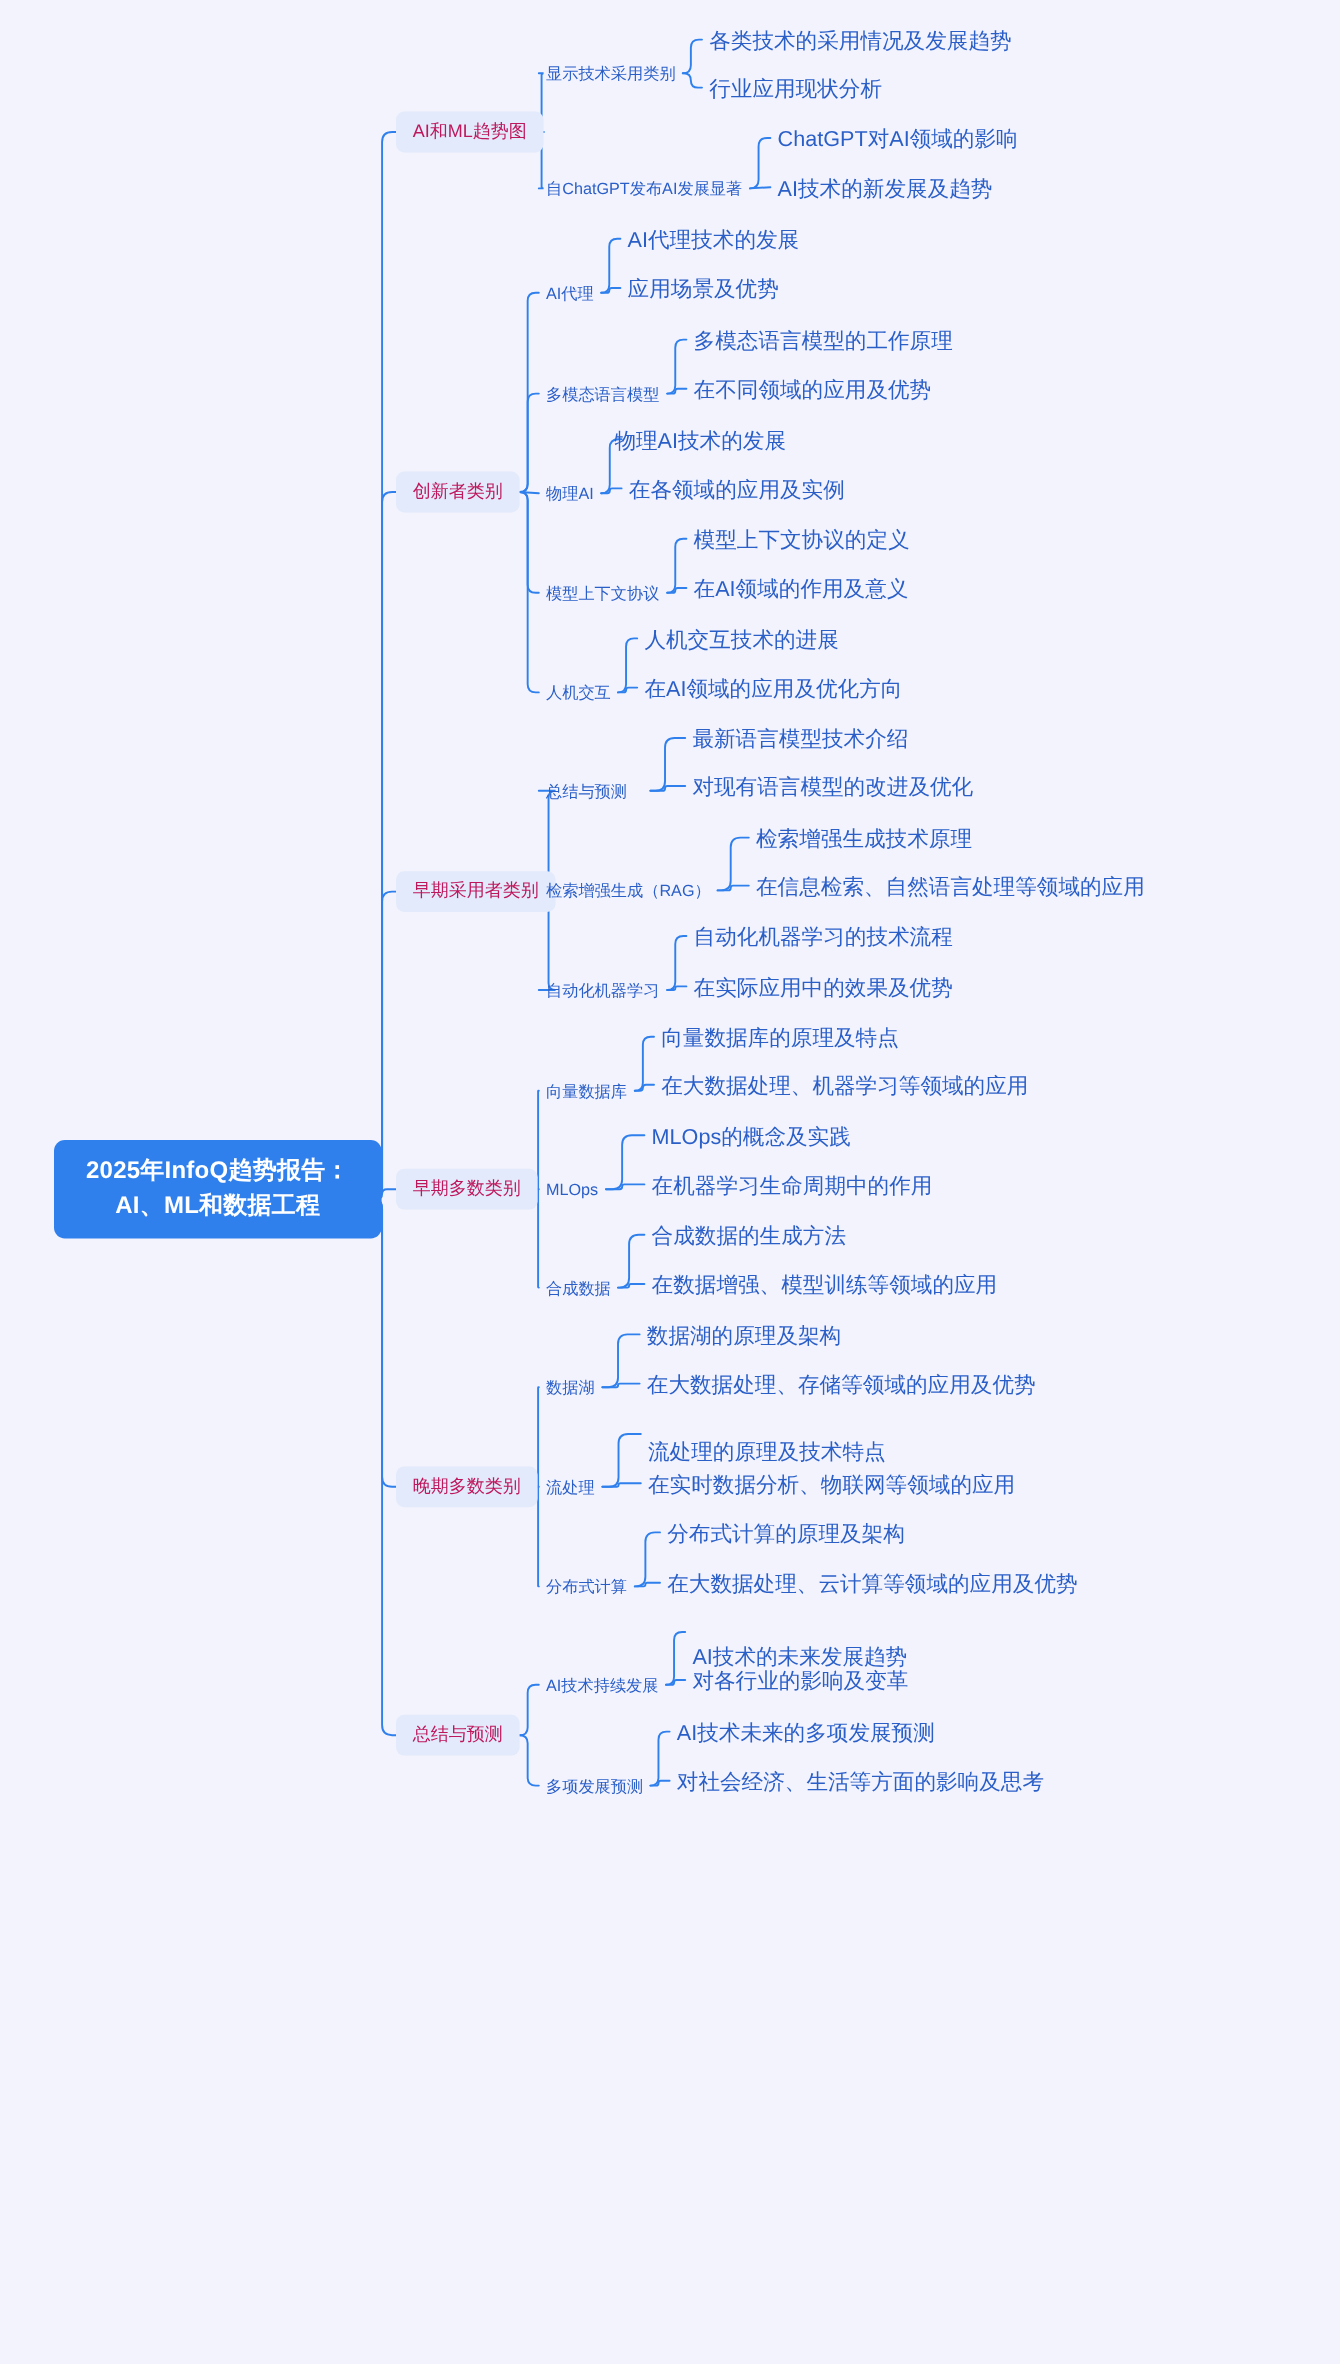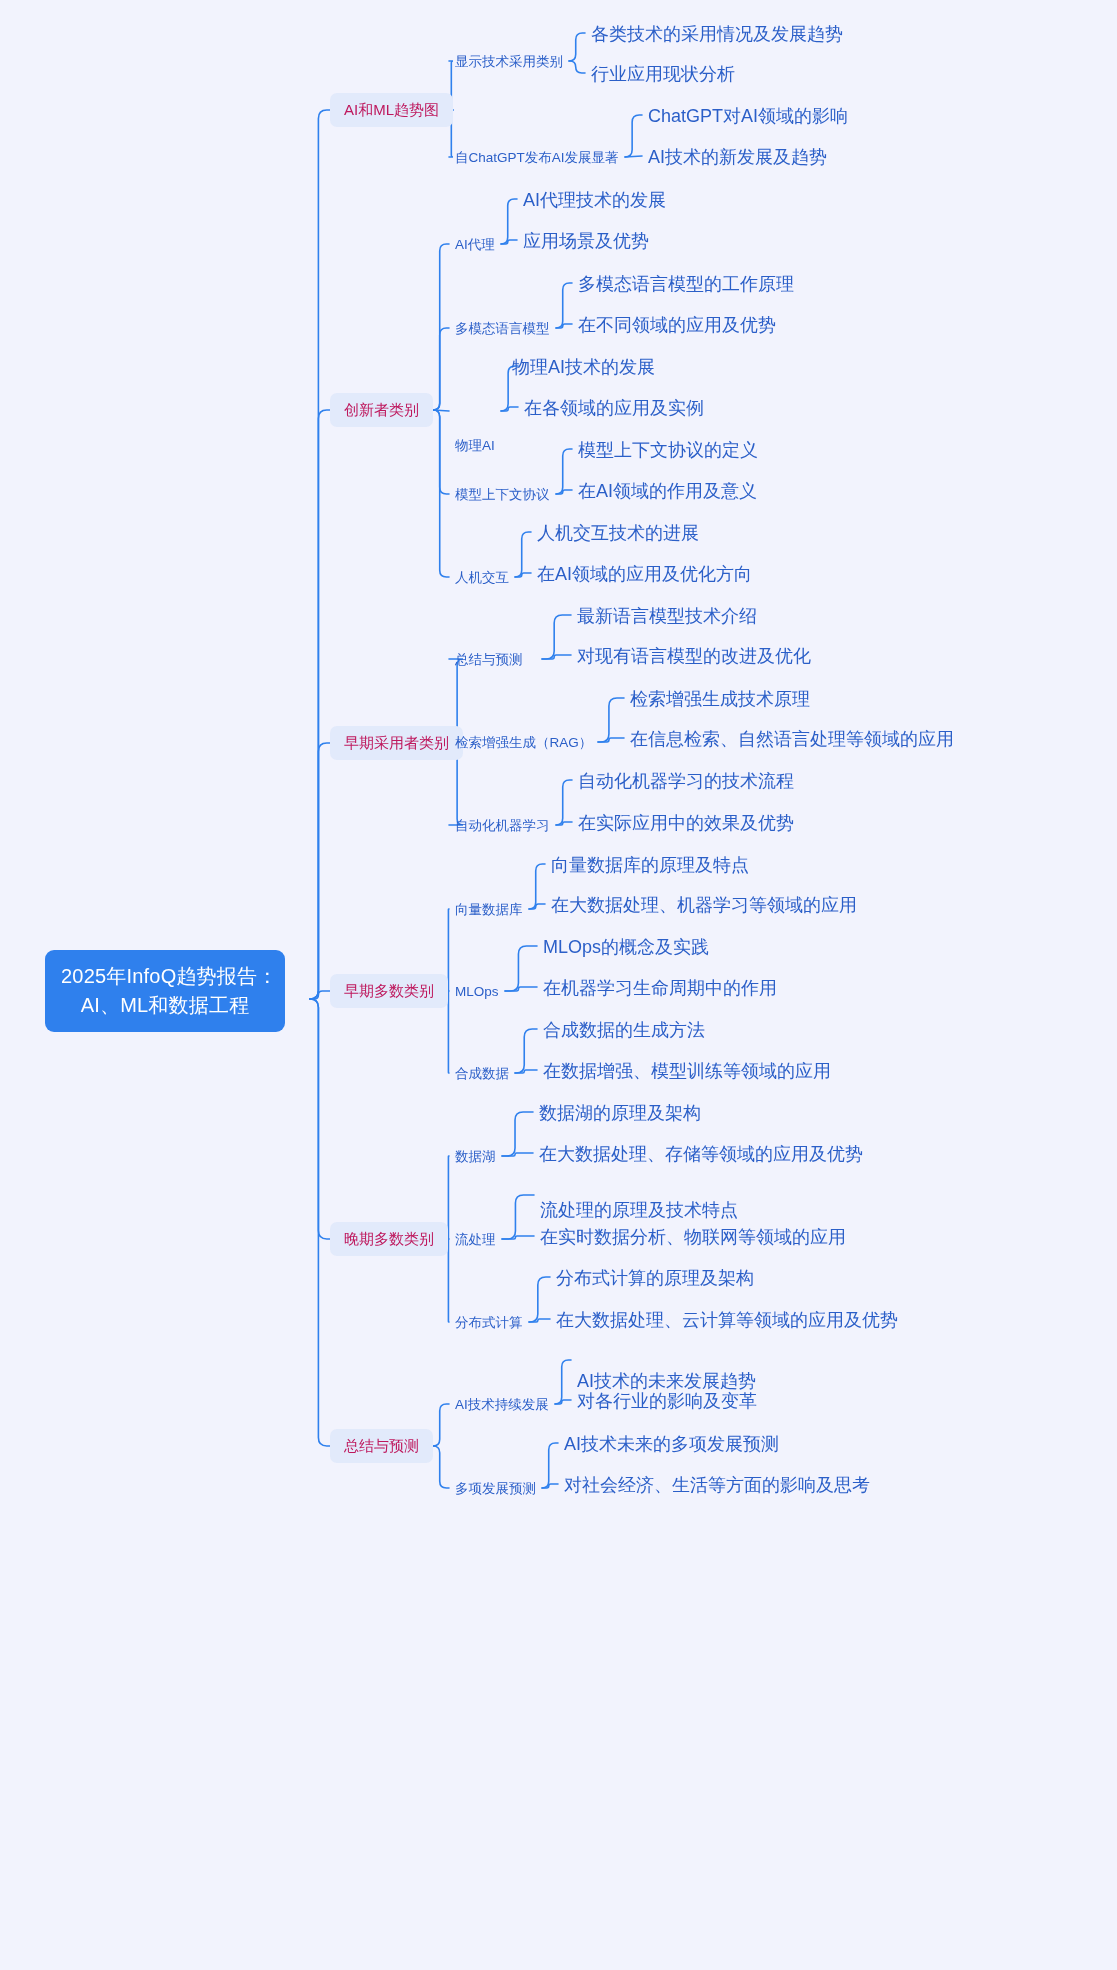--- a/index.html
+++ b/index.html
@@ -97,39 +97,39 @@
       <path d="M 529 1322 L 529.82 1322 Q 537.82 1322 537.82 1314 L 537.82 1285 Q 537.82 1277 545.82 1277 L 550 1277" fill="none" stroke="#2f80ed" stroke-width="1.6" stroke-linecap="round"></path>
       <path d="M 529 1322 L 536.32 1322 Q 537.82 1322 537.82 1320.5 L 537.82 1320.5 Q 537.82 1319 539.32 1319 L 550 1319" fill="none" stroke="#2f80ed" stroke-width="1.6" stroke-linecap="round"></path>
       <path d="M 310 999 L 310 999 Q 318.4 999 318.4 1007.4 L 318.4 1437.6 Q 318.4 1446 326.79999999999995 1446 L 330 1446" fill="none" stroke="#2f80ed" stroke-width="1.6" stroke-linecap="round"></path>
       <path d="M 433 1446 L 433 1446 Q 439.72 1446 439.72 1439.28 L 439.72 1410.72 Q 439.72 1404 446.44000000000005 1404 L 449 1404" fill="none" stroke="#2f80ed" stroke-width="1.6" stroke-linecap="round"></path>
       <path d="M 555 1404 L 555 1404 Q 561.72 1404 561.72 1397.28 L 561.72 1366.72 Q 561.72 1360 568.44 1360 L 571 1360" fill="none" stroke="#2f80ed" stroke-width="1.6" stroke-linecap="round"></path>
       <path d="M 555 1404 L 559.72 1404 Q 561.72 1404 561.72 1402 L 561.72 1402 Q 561.72 1400 563.72 1400 L 571 1400" fill="none" stroke="#2f80ed" stroke-width="1.6" stroke-linecap="round"></path>
       <path d="M 433 1446 L 433 1446 Q 439.72 1446 439.72 1452.72 L 439.72 1481.28 Q 439.72 1488 446.44000000000005 1488 L 449 1488" fill="none" stroke="#2f80ed" stroke-width="1.6" stroke-linecap="round"></path>
       <path d="M 542 1488 L 542 1488 Q 548.72 1488 548.72 1481.28 L 548.72 1449.72 Q 548.72 1443 555.44 1443 L 558 1443" fill="none" stroke="#2f80ed" stroke-width="1.6" stroke-linecap="round"></path>
       <path d="M 542 1488 L 546.72 1488 Q 548.72 1488 548.72 1486 L 548.72 1486 Q 548.72 1484 550.72 1484 L 558 1484" fill="none" stroke="#2f80ed" stroke-width="1.6" stroke-linecap="round"></path>
     </svg>
-<div class="node root" style="left: 45px; top: 950px; width: 240px;">
+<div class="node root" style="left: 45px; top: 950px; width: 273px; font-weight: bold;">
       <div>2025年InfoQ趋势报告：</div>
       <div>AI、ML和数据工程</div>
     </div>
     <div class="node lvl1" style="left: 330px; top: 93px;">AI和ML趋势图</div>
     <div class="node lvl2" style="left: 455px; top: 51px;">显示技术采用类别</div>
     <div class="node lvl3" style="left: 591px; top: 24px;">各类技术的采用情况及发展趋势</div>
     <div class="node lvl3" style="left: 591px; top: 64px;">行业应用现状分析</div>
     <div class="node lvl2" style="left: 455px; top: 147px;">自ChatGPT发布AI发展显著</div>
     <div class="node lvl3" style="left: 648px; top: 106px;">ChatGPT对AI领域的影响</div>
     <div class="node lvl3" style="left: 648px; top: 147px;">AI技术的新发展及趋势</div>
     <div class="node lvl1" style="left: 330px; top: 393px;">创新者类别</div>
     <div class="node lvl2" style="left: 455px; top: 234px;">AI代理</div>
     <div class="node lvl3" style="left: 523px; top: 190px;">AI代理技术的发展</div>
     <div class="node lvl3" style="left: 523px; top: 231px;">应用场景及优势</div>
     <div class="node lvl2" style="left: 455px; top: 318px;">多模态语言模型</div>
     <div class="node lvl3" style="left: 578px; top: 274px;">多模态语言模型的工作原理</div>
     <div class="node lvl3" style="left: 578px; top: 315px;">在不同领域的应用及优势</div>
-    <div class="node lvl2" style="left: 455px; top: 401px; margin-top: 34px;">物理AI</div>
+    <div class="node lvl2" style="left: 455px; top: 401px;">物理AI</div>
     <div class="node lvl3" style="left: 512px; top: 357px;">物理AI技术的发展</div>
     <div class="node lvl3" style="left: 524px; top: 398px;">在各领域的应用及实例</div>
     <div class="node lvl2" style="left: 455px; top: 484px;">模型上下文协议</div>
     <div class="node lvl3" style="left: 578px; top: 440px;">模型上下文协议的定义</div>
     <div class="node lvl3" style="left: 578px; top: 481px;">在AI领域的作用及意义</div>
     <div class="node lvl2" style="left: 455px; top: 567px;">人机交互</div>
     <div class="node lvl3" style="left: 537px; top: 523px;">人机交互技术的进展</div>
     <div class="node lvl3" style="left: 537px; top: 564px;">在AI领域的应用及优化方向</div>
     <div class="node lvl1" style="left: 330px; top: 726px;">早期采用者类别</div>
     <div class="node lvl2" style="left: 455px; top: 649px;">总结与预测</div>

